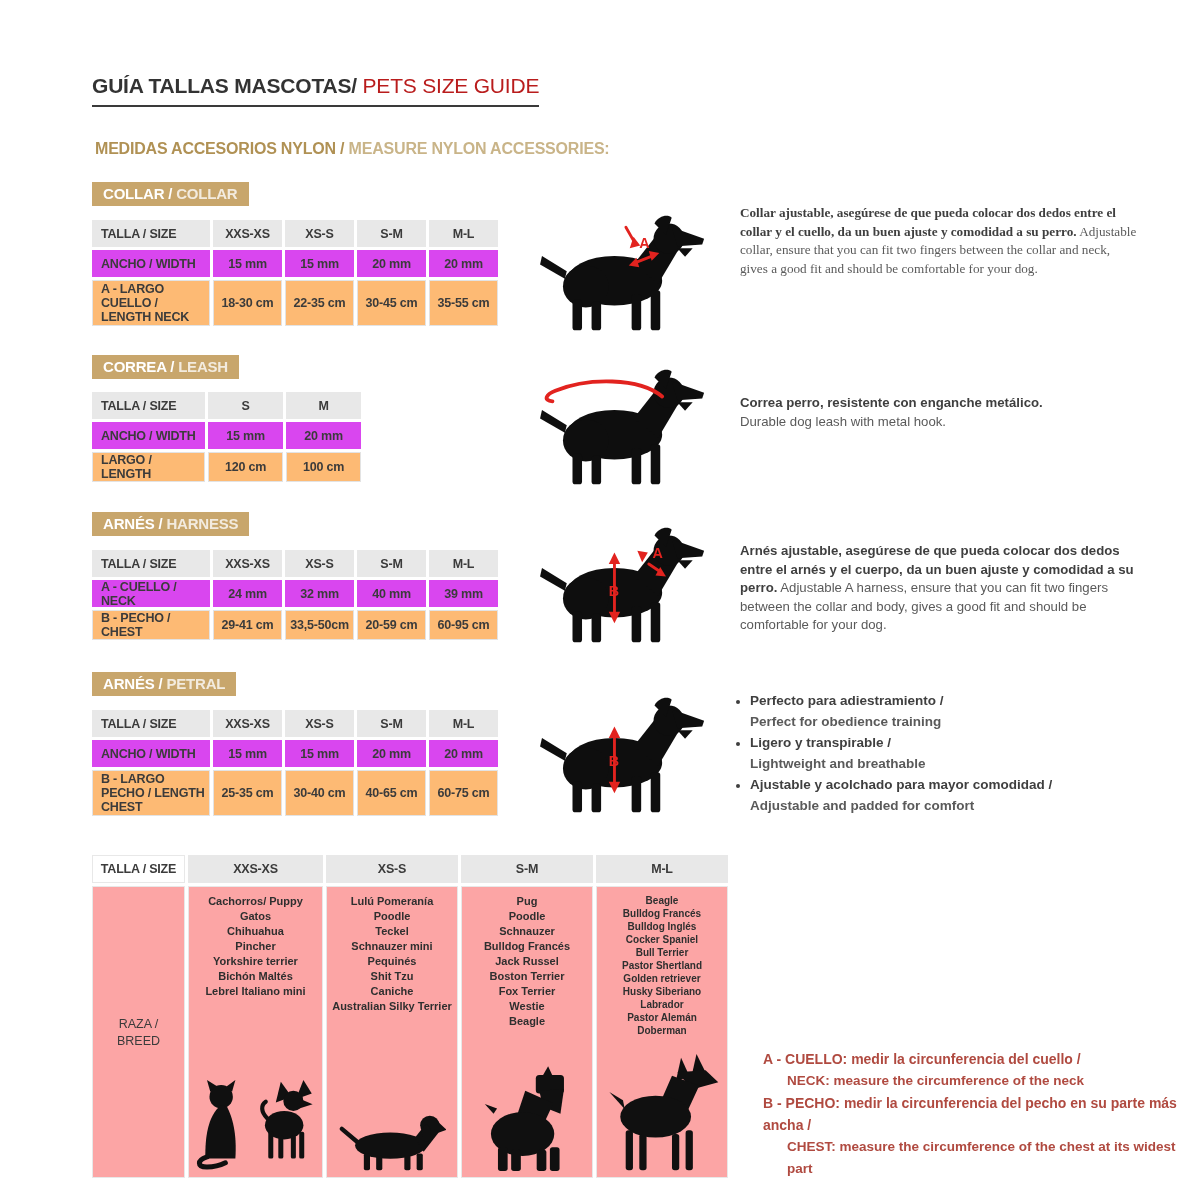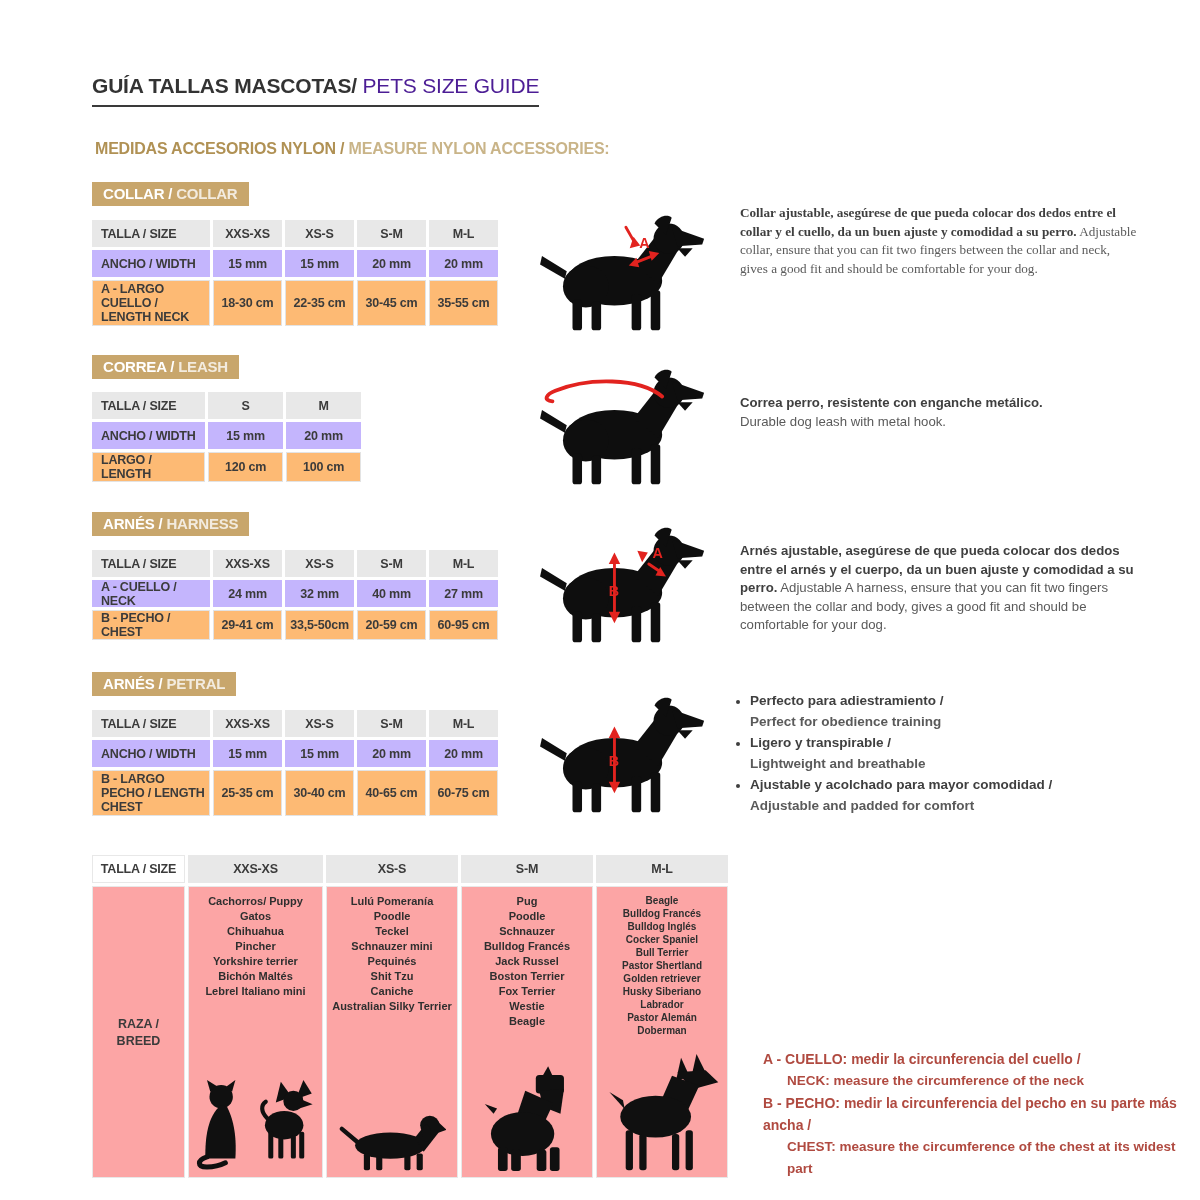--- a/index.html
+++ b/index.html
@@ -3,42 +3,42 @@
 <meta charset="utf-8">
 <style>
   html,body{margin:0;padding:0;background:#fff;}
   #page{position:relative;width:1200px;height:1200px;background:#fff;overflow:hidden;
         font-family:"Liberation Sans",sans-serif;color:#3b3b3b;}
 
   
   .title{position:absolute;left:92px;top:74px;font-size:21px;letter-spacing:-0.2px;
          border-bottom:2px solid #3a3a3a;padding-bottom:7px;white-space:nowrap;}
   .title .b{font-weight:700;color:#333;}
-  .title .l{font-weight:400;color:#4c1d95;}
+  .title .l{font-weight:400;color:#b91c1c;}
   .subtitle{position:absolute;left:95px;top:140px;font-size:16px;letter-spacing:-0.2px;white-space:nowrap;}
   .subtitle .b{font-weight:700;color:#b09154;}
   .subtitle .l{font-weight:700;color:#c9b488;}
 
   
   .badge{position:absolute;background:#c8a66c;padding:3px 11px 4px;font-size:15px;
          letter-spacing:-0.2px;white-space:nowrap;width:fit-content;}
   .badge .b{font-weight:700;color:#fff;}
   .badge .l{font-weight:700;color:rgba(255,255,255,0.78);}
 
   
   .sizing-table{position:absolute;display:grid;gap:3px;background:#fff;}
   .t5{grid-template-columns:118px 69px 69px 69px 69px;}
   .t3{grid-template-columns:113px 75px 75px;}
   .rows-a{grid-template-rows:27px 27px 46px;}
   .rows-b{grid-template-rows:27px 27px 30px;}
   .c{display:flex;align-items:center;justify-content:center;font-size:12.5px;font-weight:700;
      color:#3b3b3b;letter-spacing:-0.2px;line-height:1.12;text-align:center;}
   .c.lbl{justify-content:flex-start;text-align:left;padding-left:9px;padding-right:4px;}
   .c.h{background:#e8e8e8;}
-  .c.s{background:#c4b5fd;}
+  .c.s{background:#d946ef;}
   .c.w{background:#fdba74;box-shadow:inset 0 0 0 1px #e3e3e3;}
 
   
   .desc{position:absolute;width:398px;font-size:13.2px;line-height:18.5px;}
   .desc .es{font-weight:700;color:#3f3f3f;}
   .desc .en{font-weight:400;color:#5a5a5a;}
   .bullets{position:absolute;width:400px;margin:0;padding:0 0 0 14px;list-style:disc;}
   .bullets li{font-size:13.5px;line-height:21px;color:#3f3f3f;}
   .bullets li::marker{font-size:12px;}
   .bullets .es{font-weight:700;color:#3f3f3f;}
@@ -51,21 +51,21 @@
   .ann-fill{fill:#e2231f;}
   .ann-text{font:700 15px "Liberation Sans",sans-serif;fill:#e2231f;}
 
   
   .breeds{position:absolute;left:92px;top:855px;display:grid;gap:3px;
           grid-template-columns:93px 135px 132px 132px 132px;grid-template-rows:28px 292px;}
   .bh{background:#e8e8e8;display:flex;align-items:center;justify-content:center;
       font-size:12.5px;font-weight:700;letter-spacing:-0.2px;}
   .bc{background:#fca5a5;box-shadow:inset 0 0 0 1px #e8e8e8;display:flex;flex-direction:column;
       align-items:center;padding:8px 2px 6px;}
-  .raza{justify-content:center;font-size:12.5px;font-weight:700;text-align:center;line-height:17px;}
+  .raza{justify-content:center;font-size:12.5px;font-weight:400;text-align:center;line-height:17px;}
   .breed-list{font-size:11px;font-weight:700;line-height:15px;text-align:center;color:#2f2f2f;}
   .bc.ml .breed-list{font-size:10px;line-height:13px;}
   .sil-row{margin-top:auto;display:flex;align-items:flex-end;gap:6px;justify-content:center;}
   .sil{display:block;}
   .sil *{fill:#101010;}
   .sil .stroke{fill:none;stroke:#101010;stroke-linecap:round;}
 
   
   .footnote{position:absolute;left:763px;top:1048px;width:430px;line-height:22px;color:#b04a40;}
   .footnote .es{font-size:14px;font-weight:700;}
@@ -169,21 +169,21 @@
   <div class="sizing-table t5 rows-b" style="left:92px;top:550px;">
     <div class="c h lbl">TALLA / SIZE</div>
     <div class="c h">XXS-XS</div>
     <div class="c h">XS-S</div>
     <div class="c h">S-M</div>
     <div class="c h">M-L</div>
     <div class="c s lbl">A - CUELLO / NECK</div>
     <div class="c s">24 mm</div>
     <div class="c s">32 mm</div>
     <div class="c s">40 mm</div>
-    <div class="c s">27 mm</div>
+    <div class="c s">39 mm</div>
     <div class="c w lbl">B - PECHO / CHEST</div>
     <div class="c w">29-41 cm</div>
     <div class="c w">33,5-50cm</div>
     <div class="c w">20-59 cm</div>
     <div class="c w">60-95 cm</div>
   </div>
   <svg class="dog" style="left:538px;top:524px;" viewBox="0 0 180 130">
     <use href="#dogbase"></use>
     <g>
       <text class="ann-text" x="120" y="36">A</text>

